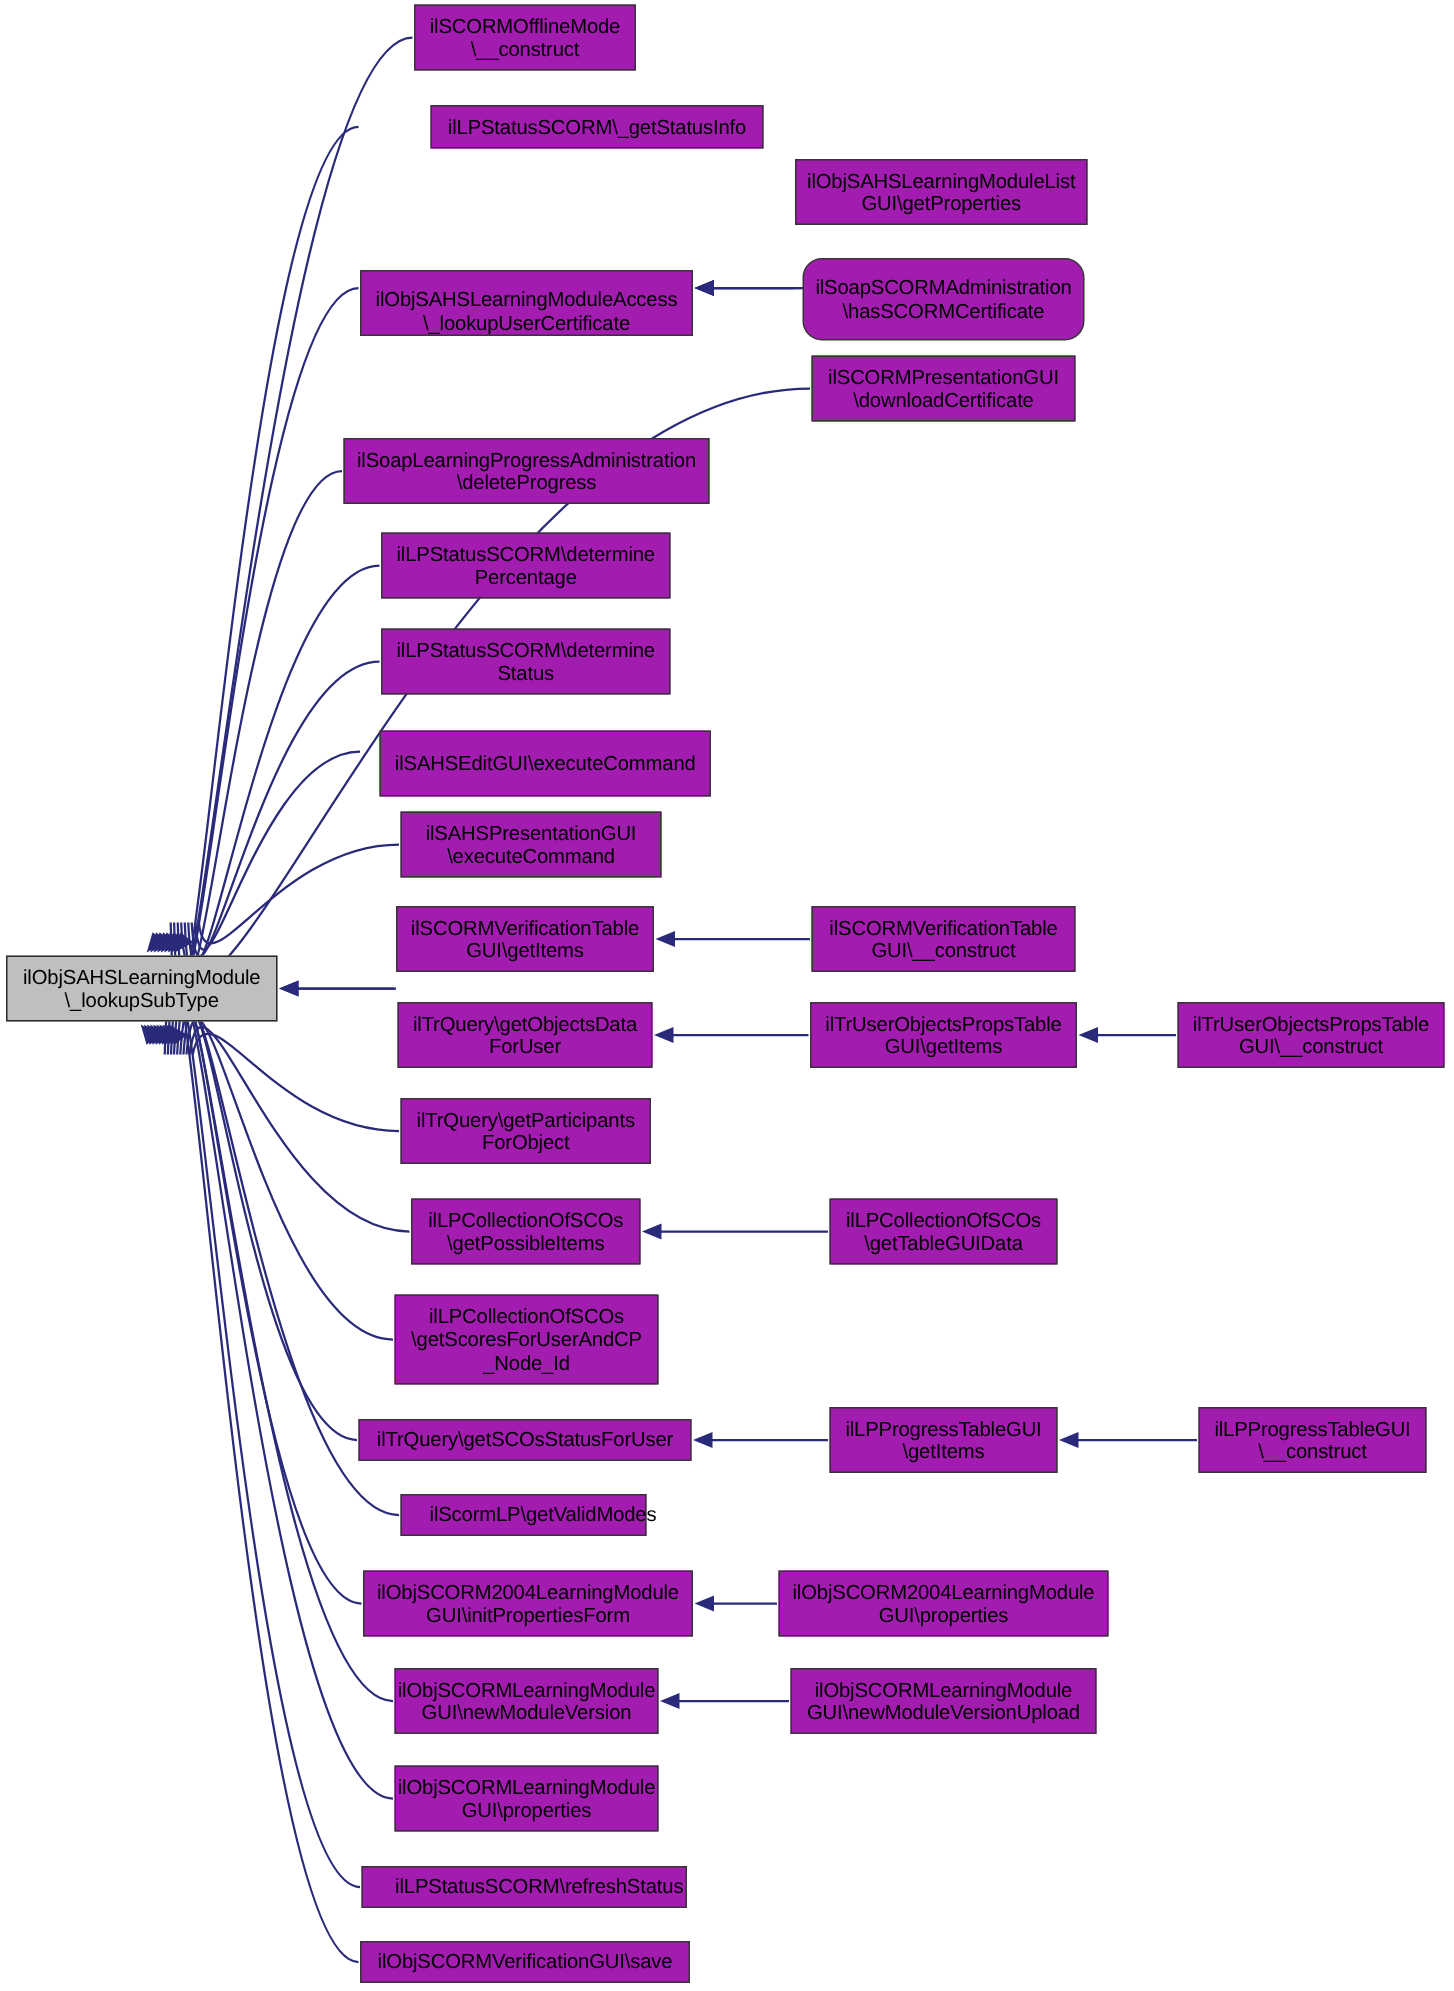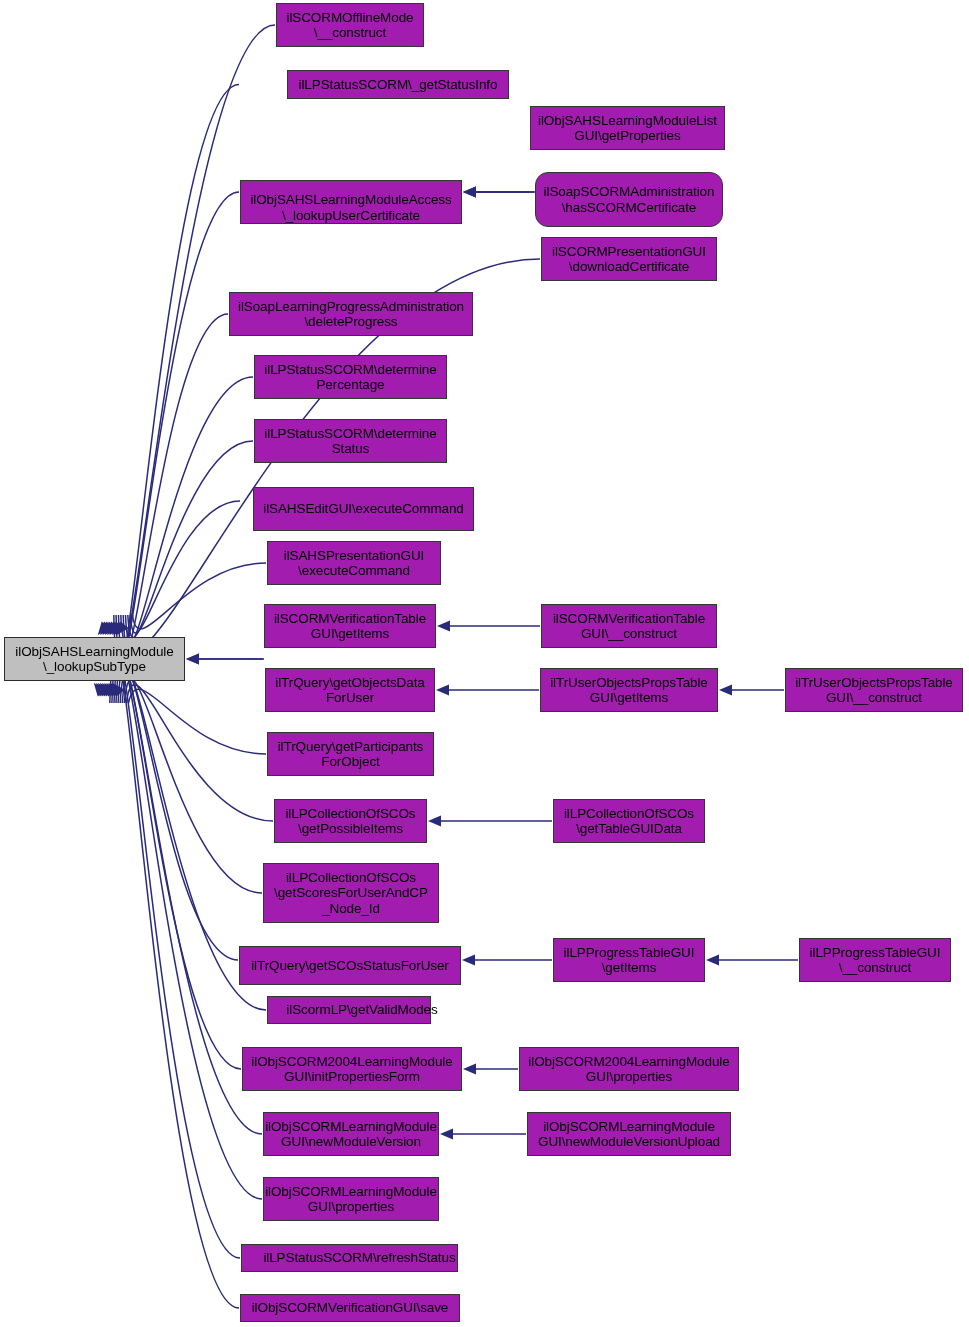--- a/index.html
+++ b/index.html
@@ -150,21 +150,21 @@
 GUI\__construct</span></div>
       <div class="node" style="left: 267px; top: 732px; width: 167px; height: 44px;"><span class="node-label">ilTrQuery\getParticipants
 ForObject</span></div>
       <div class="node" style="left: 274px; top: 799px; width: 153px; height: 44px;"><span class="node-label">ilLPCollectionOfSCOs
 \getPossibleItems</span></div>
       <div class="node" style="left: 553px; top: 799px; width: 152px; height: 44px;"><span class="node-label">ilLPCollectionOfSCOs
 \getTableGUIData</span></div>
       <div class="node" style="left: 263px; top: 863px; width: 176px; height: 60px;"><span class="node-label">ilLPCollectionOfSCOs
 \getScoresForUserAndCP
 _Node_Id</span></div>
-      <div class="node" style="left: 239px; top: 946px; width: 222px; height: 39px; text-align: right;"><span class="node-label">ilTrQuery\getSCOsStatusForUser</span></div>
+      <div class="node" style="left: 239px; top: 946px; width: 222px; height: 28px; text-align: right;"><span class="node-label">ilTrQuery\getSCOsStatusForUser</span></div>
       <div class="node" style="left: 553px; top: 938px; width: 152px; height: 44px;"><span class="node-label">ilLPProgressTableGUI
 \getItems</span></div>
       <div class="node" style="left: 799px; top: 938px; width: 152px; height: 44px;"><span class="node-label">ilLPProgressTableGUI
 \__construct</span></div>
       <div class="node" style="left: 267px; top: 996px; width: 164px; height: 28px; padding-left: 26px;"><span class="node-label">ilScormLP\getValidModes</span></div>
       <div class="node" style="left: 242px; top: 1047px; width: 220px; height: 44px;"><span class="node-label">ilObjSCORM2004LearningModule
 GUI\initPropertiesForm</span></div>
       <div class="node" style="left: 519px; top: 1047px; width: 220px; height: 44px;"><span class="node-label">ilObjSCORM2004LearningModule
 GUI\properties</span></div>
       <div class="node" style="left: 263px; top: 1112px; width: 176px; height: 44px;"><span class="node-label">ilObjSCORMLearningModule

